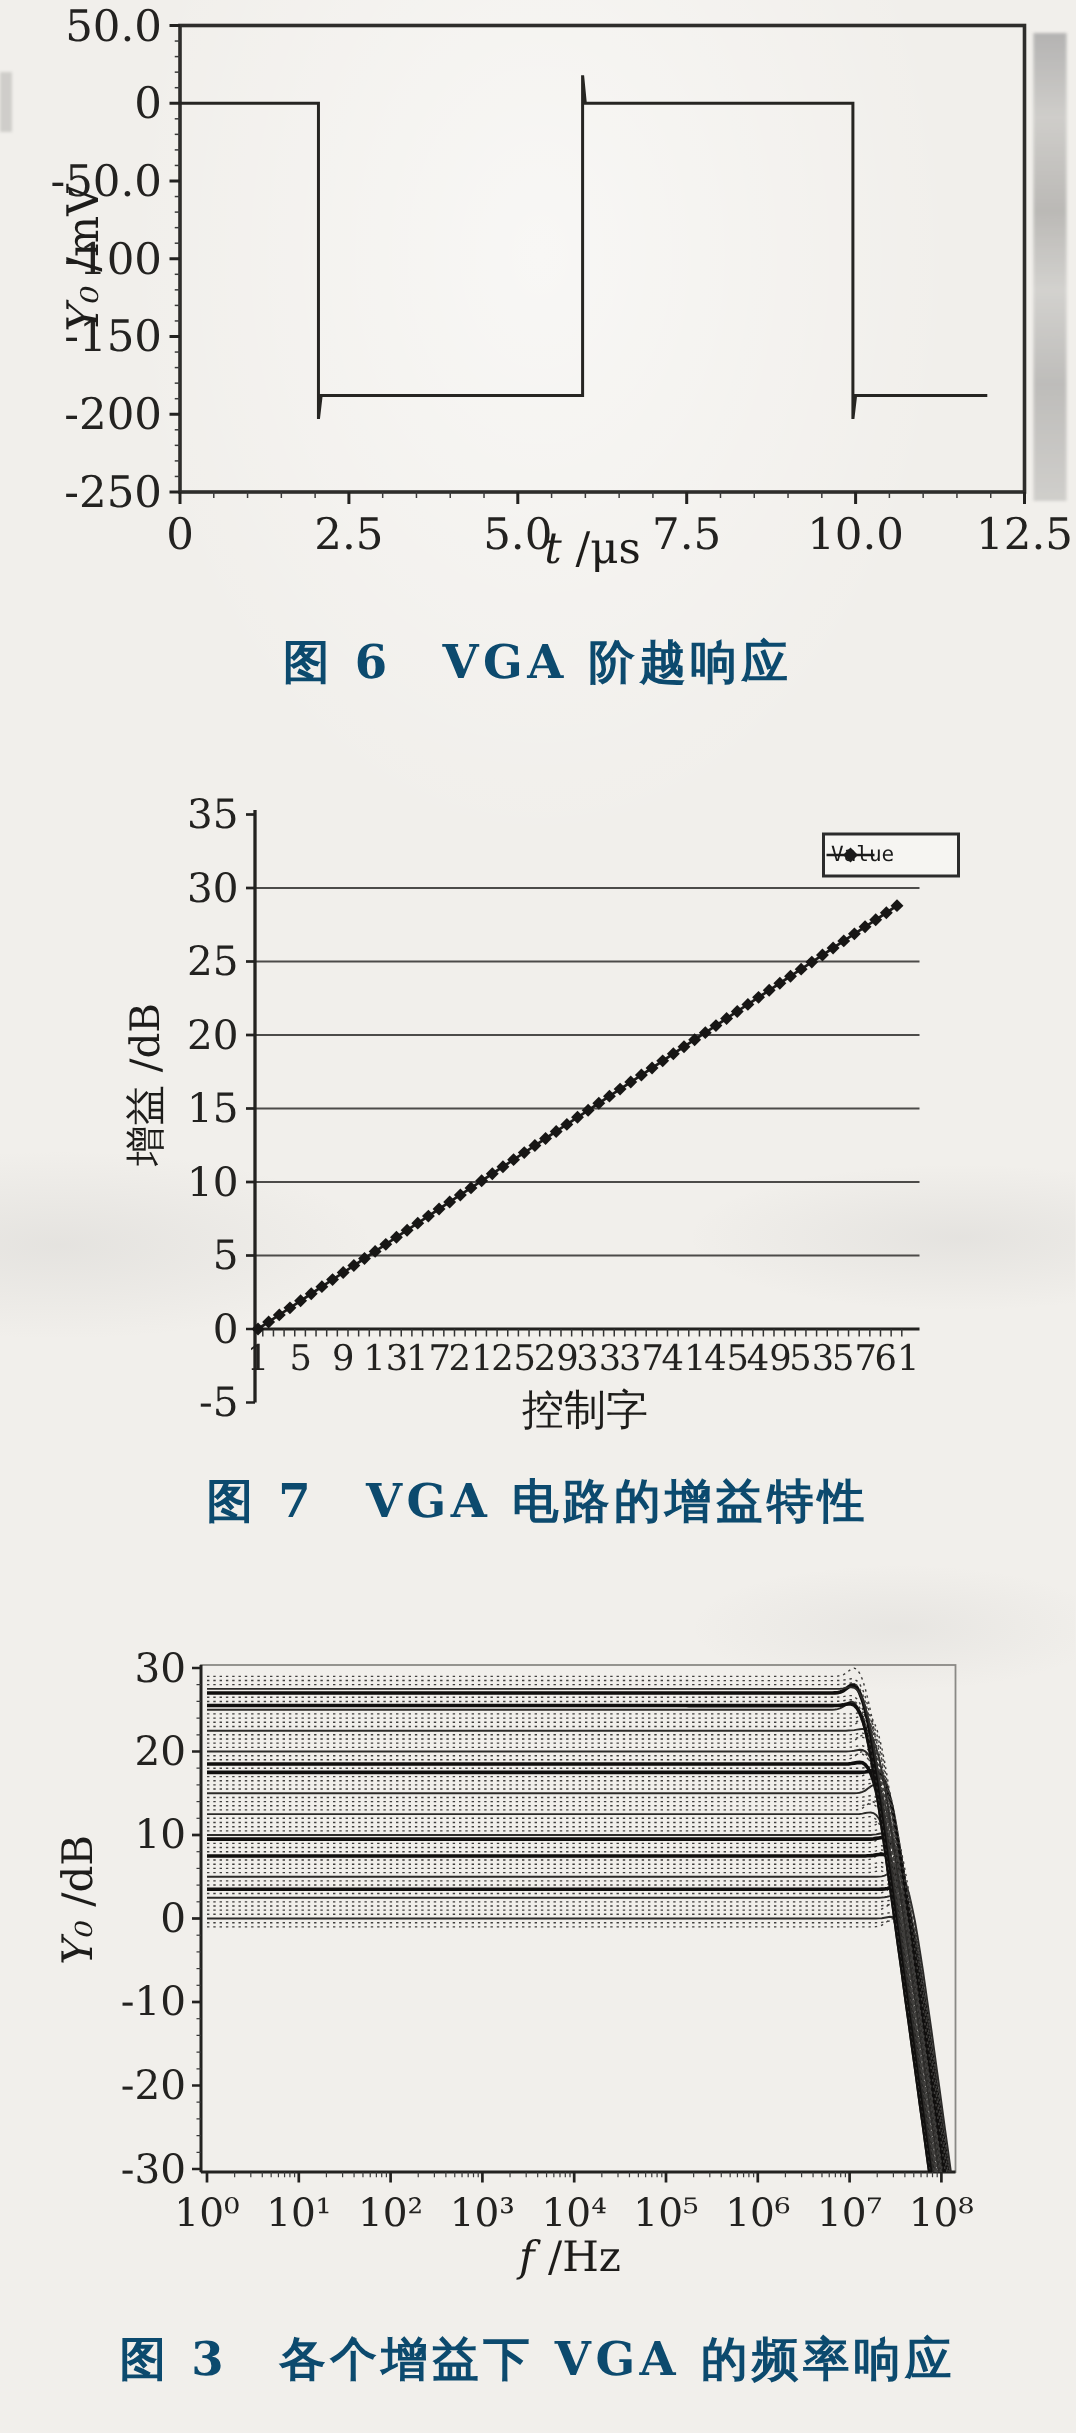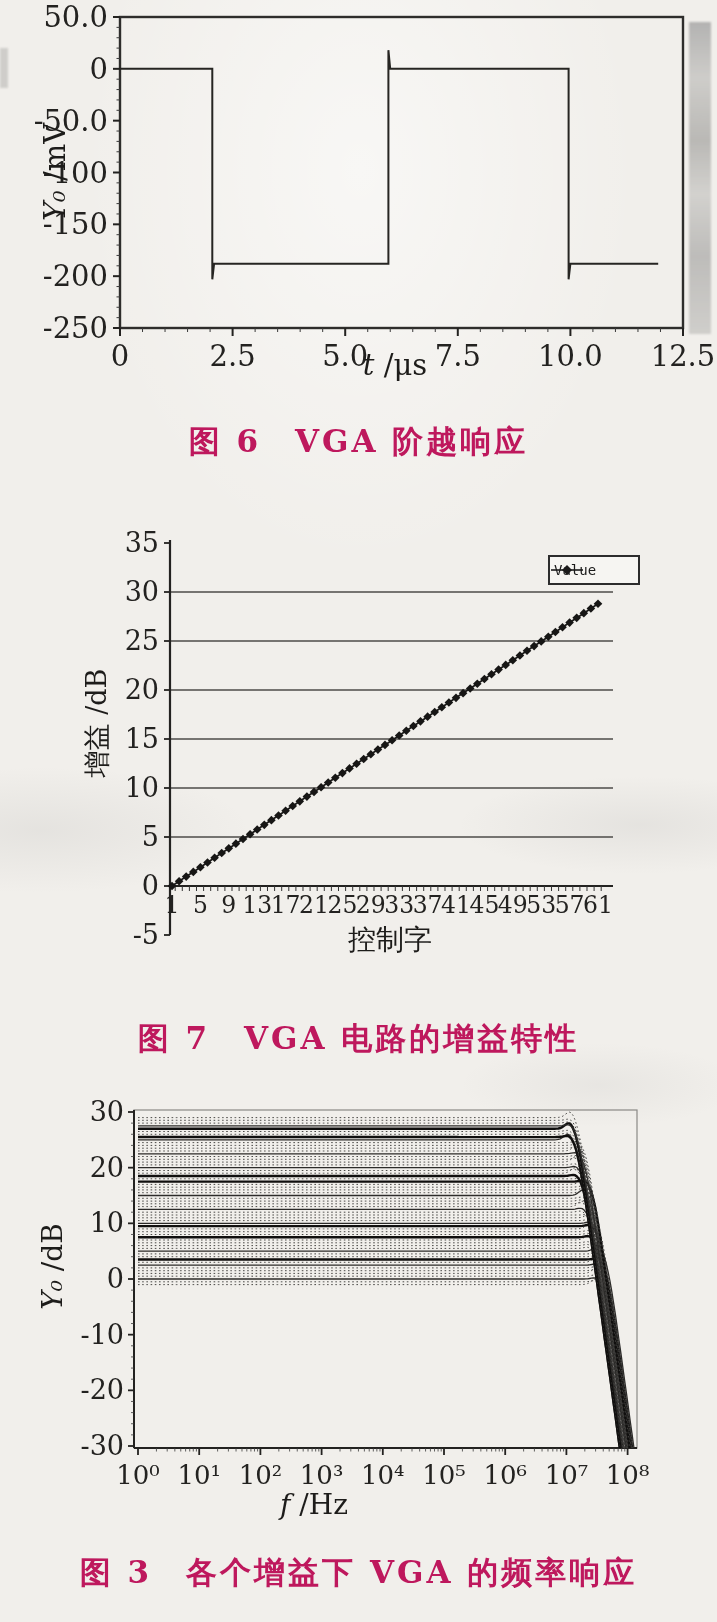--- a/index.html
+++ b/index.html
@@ -15,21 +15,21 @@
       radial-gradient(ellipse 200px 60px at 600px 1085px, rgba(120,120,120,0.08), rgba(0,0,0,0) 70%),
       radial-gradient(ellipse 350px 500px at 360px 170px, rgba(255,255,255,0.5), rgba(0,0,0,0) 80%);
   }
   .scan-stripe{position:absolute;left:689px;top:22px;width:22px;height:312px;
     background:linear-gradient(180deg,#9f9f9f 0%,#c3c2bf 18%,#a8a7a4 38%,#c9c8c5 55%,#adacaa 75%,#c5c4c1 100%);
     opacity:.75;filter:blur(1px);}
   .edge-mark{position:absolute;left:0px;top:48px;width:8px;height:40px;background:#b9b8b5;opacity:.6;filter:blur(1px);}
   svg{position:absolute;left:0;}
   .caption{
     position:absolute;left:0;width:717px;text-align:center;
-    font-weight:bold;font-size:31px;color:#be185d;letter-spacing:3px;
+    font-weight:bold;font-size:31px;color:#0c4a6e;letter-spacing:3px;
     font-family:"DejaVu Serif","Liberation Serif",serif;
   }
   .axis-label{position:absolute;color:#1d1c1a;font-size:29px;white-space:nowrap;}
   .rot{transform:rotate(-90deg);transform-origin:center center;}
   .ital{font-style:italic;}
   .legend-box{
     position:absolute;left:548px;top:555px;width:92px;height:30px;
     border:2px solid #2c2c2c;background:#f6f5f2;display:flex;align-items:center;
     padding:0 4px;box-sizing:border-box;gap:3px;
     font-family:"DejaVu Sans Mono","Liberation Mono",monospace;
@@ -302,21 +302,21 @@
   </svg>
 <div class="axis-label rot" style="left:-3px;top:705px;width:200px;text-align:center;font-size:27px;"><span>增益 /dB</span></div>
 <div class="axis-label" style="left:290px;top:921px;width:200px;text-align:center;font-size:28px;"><span>控制字</span></div>
 <div class="legend-box">
   <svg width="34" height="12" viewBox="0 0 34 12">
     <line x1="1" y1="6" x2="33" y2="6" stroke="#1b1b1b" stroke-width="1.6"></line>
     <path d="M17,1 L22,6 L17,11 L12,6 Z" fill="#1b1b1b"></path>
   </svg>
   <span>Value</span>
 </div>
-<div class="caption" style="top:1018px;">图 7　VGA 电路的增益特性</div>
+<div class="caption" style="top:980px;">图 7　VGA 电路的增益特性</div>
 
 <svg id="svg8" style="top:1050px" width="717" height="475" viewBox="0 0 717 475">
     <defs>
       <clipPath id="f8clip">
         <rect x="135" y="61" width="501" height="337"></rect>
       </clipPath>
     </defs>
     <g>
       <rect x="134" y="60" width="503" height="338" fill="none" stroke="#8a8985" stroke-width="1.2"></rect>
       <line x1="134" y1="60" x2="134" y2="398" stroke="#232220" stroke-width="2"></line>
@@ -502,16 +502,16 @@
       <path d="M138.0,78.7 L139.8,78.7 L141.7,78.7 L143.5,78.7 L145.3,78.7 L147.2,78.7 L149.0,78.7 L150.9,78.7 L152.7,78.7 L154.5,78.7 L156.4,78.7 L158.2,78.7 L160.0,78.7 L161.9,78.7 L163.7,78.7 L165.5,78.7 L167.4,78.7 L169.2,78.7 L171.0,78.7 L172.9,78.7 L174.7,78.7 L176.6,78.7 L178.4,78.7 L180.2,78.7 L182.1,78.7 L183.9,78.7 L185.7,78.7 L187.6,78.7 L189.4,78.7 L191.2,78.7 L193.1,78.7 L194.9,78.7 L196.8,78.7 L198.6,78.7 L200.4,78.7 L202.3,78.7 L204.1,78.7 L205.9,78.7 L207.8,78.7 L209.6,78.7 L211.4,78.7 L213.3,78.7 L215.1,78.7 L216.9,78.7 L218.8,78.7 L220.6,78.7 L222.5,78.7 L224.3,78.7 L226.1,78.7 L228.0,78.7 L229.8,78.7 L231.6,78.7 L233.5,78.7 L235.3,78.7 L237.1,78.7 L239.0,78.7 L240.8,78.7 L242.7,78.7 L244.5,78.7 L246.3,78.7 L248.2,78.7 L250.0,78.7 L251.8,78.7 L253.7,78.7 L255.5,78.7 L257.3,78.7 L259.2,78.7 L261.0,78.7 L262.8,78.7 L264.7,78.7 L266.5,78.7 L268.4,78.7 L270.2,78.7 L272.0,78.7 L273.9,78.7 L275.7,78.7 L277.5,78.7 L279.4,78.7 L281.2,78.7 L283.0,78.7 L284.9,78.7 L286.7,78.7 L288.6,78.7 L290.4,78.7 L292.2,78.7 L294.1,78.7 L295.9,78.7 L297.7,78.7 L299.6,78.7 L301.4,78.7 L303.2,78.7 L305.1,78.7 L306.9,78.7 L308.7,78.7 L310.6,78.7 L312.4,78.7 L314.3,78.7 L316.1,78.7 L317.9,78.7 L319.8,78.7 L321.6,78.7 L323.4,78.7 L325.3,78.7 L327.1,78.7 L328.9,78.7 L330.8,78.7 L332.6,78.7 L334.5,78.7 L336.3,78.7 L338.1,78.7 L340.0,78.7 L341.8,78.7 L343.6,78.7 L345.5,78.7 L347.3,78.7 L349.1,78.7 L351.0,78.7 L352.8,78.7 L354.6,78.7 L356.5,78.7 L358.3,78.7 L360.2,78.7 L362.0,78.7 L363.8,78.7 L365.7,78.7 L367.5,78.7 L369.3,78.7 L371.2,78.7 L373.0,78.7 L374.8,78.7 L376.7,78.7 L378.5,78.7 L380.4,78.7 L382.2,78.7 L384.0,78.7 L385.9,78.7 L387.7,78.7 L389.5,78.7 L391.4,78.7 L393.2,78.7 L395.0,78.7 L396.9,78.7 L398.7,78.7 L400.5,78.7 L402.4,78.7 L404.2,78.7 L406.1,78.7 L407.9,78.7 L409.7,78.7 L411.6,78.7 L413.4,78.7 L415.2,78.7 L417.1,78.7 L418.9,78.7 L420.7,78.7 L422.6,78.7 L424.4,78.7 L426.3,78.7 L428.1,78.7 L429.9,78.7 L431.8,78.7 L433.6,78.7 L435.4,78.7 L437.3,78.7 L439.1,78.7 L440.9,78.7 L442.8,78.7 L444.6,78.7 L446.4,78.7 L448.3,78.7 L450.1,78.7 L452.0,78.7 L453.8,78.7 L455.6,78.7 L457.5,78.7 L459.3,78.7 L461.1,78.7 L463.0,78.7 L464.8,78.7 L466.6,78.7 L468.5,78.7 L470.3,78.7 L472.2,78.7 L474.0,78.7 L475.8,78.7 L477.7,78.7 L479.5,78.7 L481.3,78.7 L483.2,78.7 L485.0,78.7 L486.8,78.7 L488.7,78.7 L490.5,78.7 L492.3,78.7 L494.2,78.7 L496.0,78.7 L497.9,78.7 L499.7,78.7 L501.5,78.7 L503.4,78.7 L505.2,78.7 L507.0,78.7 L508.9,78.7 L510.7,78.7 L512.5,78.7 L514.4,78.7 L516.2,78.7 L518.1,78.7 L519.9,78.7 L521.7,78.7 L523.6,78.7 L525.4,78.7 L527.2,78.7 L529.1,78.7 L530.9,78.7 L532.7,78.7 L534.6,78.7 L536.4,78.7 L538.2,78.7 L540.1,78.7 L541.9,78.7 L543.8,78.7 L545.6,78.7 L547.4,78.7 L549.3,78.7 L551.1,78.7 L552.9,78.7 L554.8,78.7 L556.6,78.6 L558.4,78.5 L560.3,78.0 L562.1,77.2 L564.0,75.9 L565.8,74.5 L567.6,73.4 L569.5,73.4 L571.3,75.0 L573.1,78.5 L575.0,83.5 L576.8,89.9 L578.6,97.7 L580.5,106.7 L582.3,117.0 L584.1,128.3 L586.0,140.3 L587.8,152.9 L589.7,165.8 L591.5,178.8 L593.3,192.0 L595.2,205.3 L597.0,218.6 L598.8,231.9 L600.7,245.3 L602.5,258.6 L604.3,272.0 L606.2,285.3 L608.0,298.7 L609.9,312.1 L611.7,325.4 L613.5,338.8 L615.4,352.1 L617.2,365.5 L619.0,378.9 L620.9,392.2 L622.7,405.6 L624.5,418.9" fill="none" stroke="#100f0e" stroke-width="2.4"></path>
       <path d="M138.0,75.9 L139.8,75.9 L141.7,75.9 L143.5,75.9 L145.3,75.9 L147.2,75.9 L149.0,75.9 L150.9,75.9 L152.7,75.9 L154.5,75.9 L156.4,75.9 L158.2,75.9 L160.0,75.9 L161.9,75.9 L163.7,75.9 L165.5,75.9 L167.4,75.9 L169.2,75.9 L171.0,75.9 L172.9,75.9 L174.7,75.9 L176.6,75.9 L178.4,75.9 L180.2,75.9 L182.1,75.9 L183.9,75.9 L185.7,75.9 L187.6,75.9 L189.4,75.9 L191.2,75.9 L193.1,75.9 L194.9,75.9 L196.8,75.9 L198.6,75.9 L200.4,75.9 L202.3,75.9 L204.1,75.9 L205.9,75.9 L207.8,75.9 L209.6,75.9 L211.4,75.9 L213.3,75.9 L215.1,75.9 L216.9,75.9 L218.8,75.9 L220.6,75.9 L222.5,75.9 L224.3,75.9 L226.1,75.9 L228.0,75.9 L229.8,75.9 L231.6,75.9 L233.5,75.9 L235.3,75.9 L237.1,75.9 L239.0,75.9 L240.8,75.9 L242.7,75.9 L244.5,75.9 L246.3,75.9 L248.2,75.9 L250.0,75.9 L251.8,75.9 L253.7,75.9 L255.5,75.9 L257.3,75.9 L259.2,75.9 L261.0,75.9 L262.8,75.9 L264.7,75.9 L266.5,75.9 L268.4,75.9 L270.2,75.9 L272.0,75.9 L273.9,75.9 L275.7,75.9 L277.5,75.9 L279.4,75.9 L281.2,75.9 L283.0,75.9 L284.9,75.9 L286.7,75.9 L288.6,75.9 L290.4,75.9 L292.2,75.9 L294.1,75.9 L295.9,75.9 L297.7,75.9 L299.6,75.9 L301.4,75.9 L303.2,75.9 L305.1,75.9 L306.9,75.9 L308.7,75.9 L310.6,75.9 L312.4,75.9 L314.3,75.9 L316.1,75.9 L317.9,75.9 L319.8,75.9 L321.6,75.9 L323.4,75.9 L325.3,75.9 L327.1,75.9 L328.9,75.9 L330.8,75.9 L332.6,75.9 L334.5,75.9 L336.3,75.9 L338.1,75.9 L340.0,75.9 L341.8,75.9 L343.6,75.9 L345.5,75.9 L347.3,75.9 L349.1,75.9 L351.0,75.9 L352.8,75.9 L354.6,75.9 L356.5,75.9 L358.3,75.9 L360.2,75.9 L362.0,75.9 L363.8,75.9 L365.7,75.9 L367.5,75.9 L369.3,75.9 L371.2,75.9 L373.0,75.9 L374.8,75.9 L376.7,75.9 L378.5,75.9 L380.4,75.9 L382.2,75.9 L384.0,75.9 L385.9,75.9 L387.7,75.9 L389.5,75.9 L391.4,75.9 L393.2,75.9 L395.0,75.9 L396.9,75.9 L398.7,75.9 L400.5,75.9 L402.4,75.9 L404.2,75.9 L406.1,75.9 L407.9,75.9 L409.7,75.9 L411.6,75.9 L413.4,75.9 L415.2,75.9 L417.1,75.9 L418.9,75.9 L420.7,75.9 L422.6,75.9 L424.4,75.9 L426.3,75.9 L428.1,75.9 L429.9,75.9 L431.8,75.9 L433.6,75.9 L435.4,75.9 L437.3,75.9 L439.1,75.9 L440.9,75.9 L442.8,75.9 L444.6,75.9 L446.4,75.9 L448.3,75.9 L450.1,75.9 L452.0,75.9 L453.8,75.9 L455.6,75.9 L457.5,75.9 L459.3,75.9 L461.1,75.9 L463.0,75.9 L464.8,75.9 L466.6,75.9 L468.5,75.9 L470.3,75.9 L472.2,75.9 L474.0,75.9 L475.8,75.9 L477.7,75.9 L479.5,75.9 L481.3,75.9 L483.2,75.9 L485.0,75.9 L486.8,75.9 L488.7,75.9 L490.5,75.9 L492.3,75.9 L494.2,75.9 L496.0,75.9 L497.9,75.9 L499.7,75.9 L501.5,75.9 L503.4,75.9 L505.2,75.9 L507.0,75.9 L508.9,75.9 L510.7,75.9 L512.5,75.9 L514.4,75.9 L516.2,75.9 L518.1,75.9 L519.9,75.9 L521.7,75.9 L523.6,75.9 L525.4,75.9 L527.2,75.9 L529.1,75.9 L530.9,75.9 L532.7,75.9 L534.6,75.9 L536.4,75.9 L538.2,75.9 L540.1,75.9 L541.9,75.9 L543.8,75.9 L545.6,75.9 L547.4,75.9 L549.3,75.9 L551.1,75.9 L552.9,75.9 L554.8,75.9 L556.6,75.9 L558.4,75.9 L560.3,75.8 L562.1,75.6 L564.0,75.2 L565.8,74.9 L567.6,74.8 L569.5,75.2 L571.3,76.5 L573.1,79.0 L575.0,82.7 L576.8,87.9 L578.6,94.7 L580.5,103.2 L582.3,113.1 L584.1,124.2 L586.0,136.1 L587.8,148.6 L589.7,161.5 L591.5,174.5 L593.3,187.7 L595.2,201.0 L597.0,214.3 L598.8,227.6 L600.7,240.9 L602.5,254.3 L604.3,267.6 L606.2,281.0 L608.0,294.4 L609.9,307.7 L611.7,321.1 L613.5,334.4 L615.4,347.8 L617.2,361.2 L619.0,374.5 L620.9,387.9 L622.7,401.2 L624.5,414.6" fill="none" stroke="#2c2b29" stroke-width="1.3"></path>
       <path d="M138.0,73.1 L139.8,73.1 L141.7,73.1 L143.5,73.1 L145.3,73.1 L147.2,73.1 L149.0,73.1 L150.9,73.1 L152.7,73.1 L154.5,73.1 L156.4,73.1 L158.2,73.1 L160.0,73.1 L161.9,73.1 L163.7,73.1 L165.5,73.1 L167.4,73.1 L169.2,73.1 L171.0,73.1 L172.9,73.1 L174.7,73.1 L176.6,73.1 L178.4,73.1 L180.2,73.1 L182.1,73.1 L183.9,73.1 L185.7,73.1 L187.6,73.1 L189.4,73.1 L191.2,73.1 L193.1,73.1 L194.9,73.1 L196.8,73.1 L198.6,73.1 L200.4,73.1 L202.3,73.1 L204.1,73.1 L205.9,73.1 L207.8,73.1 L209.6,73.1 L211.4,73.1 L213.3,73.1 L215.1,73.1 L216.9,73.1 L218.8,73.1 L220.6,73.1 L222.5,73.1 L224.3,73.1 L226.1,73.1 L228.0,73.1 L229.8,73.1 L231.6,73.1 L233.5,73.1 L235.3,73.1 L237.1,73.1 L239.0,73.1 L240.8,73.1 L242.7,73.1 L244.5,73.1 L246.3,73.1 L248.2,73.1 L250.0,73.1 L251.8,73.1 L253.7,73.1 L255.5,73.1 L257.3,73.1 L259.2,73.1 L261.0,73.1 L262.8,73.1 L264.7,73.1 L266.5,73.1 L268.4,73.1 L270.2,73.1 L272.0,73.1 L273.9,73.1 L275.7,73.1 L277.5,73.1 L279.4,73.1 L281.2,73.1 L283.0,73.1 L284.9,73.1 L286.7,73.1 L288.6,73.1 L290.4,73.1 L292.2,73.1 L294.1,73.1 L295.9,73.1 L297.7,73.1 L299.6,73.1 L301.4,73.1 L303.2,73.1 L305.1,73.1 L306.9,73.1 L308.7,73.1 L310.6,73.1 L312.4,73.1 L314.3,73.1 L316.1,73.1 L317.9,73.1 L319.8,73.1 L321.6,73.1 L323.4,73.1 L325.3,73.1 L327.1,73.1 L328.9,73.1 L330.8,73.1 L332.6,73.1 L334.5,73.1 L336.3,73.1 L338.1,73.1 L340.0,73.1 L341.8,73.1 L343.6,73.1 L345.5,73.1 L347.3,73.1 L349.1,73.1 L351.0,73.1 L352.8,73.1 L354.6,73.1 L356.5,73.1 L358.3,73.1 L360.2,73.1 L362.0,73.1 L363.8,73.1 L365.7,73.1 L367.5,73.1 L369.3,73.1 L371.2,73.1 L373.0,73.1 L374.8,73.1 L376.7,73.1 L378.5,73.1 L380.4,73.1 L382.2,73.1 L384.0,73.1 L385.9,73.1 L387.7,73.1 L389.5,73.1 L391.4,73.1 L393.2,73.1 L395.0,73.1 L396.9,73.1 L398.7,73.1 L400.5,73.1 L402.4,73.1 L404.2,73.1 L406.1,73.1 L407.9,73.1 L409.7,73.1 L411.6,73.1 L413.4,73.1 L415.2,73.1 L417.1,73.1 L418.9,73.1 L420.7,73.1 L422.6,73.1 L424.4,73.1 L426.3,73.1 L428.1,73.1 L429.9,73.1 L431.8,73.1 L433.6,73.1 L435.4,73.1 L437.3,73.1 L439.1,73.1 L440.9,73.1 L442.8,73.1 L444.6,73.1 L446.4,73.1 L448.3,73.1 L450.1,73.1 L452.0,73.1 L453.8,73.1 L455.6,73.1 L457.5,73.1 L459.3,73.1 L461.1,73.1 L463.0,73.1 L464.8,73.1 L466.6,73.1 L468.5,73.1 L470.3,73.1 L472.2,73.1 L474.0,73.1 L475.8,73.1 L477.7,73.1 L479.5,73.1 L481.3,73.1 L483.2,73.1 L485.0,73.1 L486.8,73.1 L488.7,73.1 L490.5,73.1 L492.3,73.1 L494.2,73.1 L496.0,73.1 L497.9,73.1 L499.7,73.1 L501.5,73.1 L503.4,73.1 L505.2,73.1 L507.0,73.1 L508.9,73.1 L510.7,73.1 L512.5,73.1 L514.4,73.1 L516.2,73.1 L518.1,73.1 L519.9,73.1 L521.7,73.1 L523.6,73.1 L525.4,73.1 L527.2,73.1 L529.1,73.1 L530.9,73.1 L532.7,73.1 L534.6,73.1 L536.4,73.1 L538.2,73.1 L540.1,73.1 L541.9,73.1 L543.8,73.1 L545.6,73.1 L547.4,73.1 L549.3,73.1 L551.1,73.1 L552.9,73.1 L554.8,73.1 L556.6,73.1 L558.4,73.1 L560.3,73.0 L562.1,72.8 L564.0,72.5 L565.8,72.2 L567.6,72.0 L569.5,72.3 L571.3,73.5 L573.1,75.8 L575.0,79.4 L576.8,84.4 L578.6,91.0 L580.5,99.3 L582.3,109.1 L584.1,120.1 L586.0,131.9 L587.8,144.4 L589.7,157.2 L591.5,170.2 L593.3,183.4 L595.2,196.6 L597.0,209.9 L598.8,223.3 L600.7,236.6 L602.5,249.9 L604.3,263.3 L606.2,276.7 L608.0,290.0 L609.9,303.4 L611.7,316.7 L613.5,330.1 L615.4,343.5 L617.2,356.8 L619.0,370.2 L620.9,383.5 L622.7,396.9 L624.5,410.3 L626.4,423.6" fill="none" stroke="#403f3d" stroke-width="0.95" stroke-dasharray="1.6,2.6"></path>
       <path d="M138.0,70.3 L139.8,70.3 L141.7,70.3 L143.5,70.3 L145.3,70.3 L147.2,70.3 L149.0,70.3 L150.9,70.3 L152.7,70.3 L154.5,70.3 L156.4,70.3 L158.2,70.3 L160.0,70.3 L161.9,70.3 L163.7,70.3 L165.5,70.3 L167.4,70.3 L169.2,70.3 L171.0,70.3 L172.9,70.3 L174.7,70.3 L176.6,70.3 L178.4,70.3 L180.2,70.3 L182.1,70.3 L183.9,70.3 L185.7,70.3 L187.6,70.3 L189.4,70.3 L191.2,70.3 L193.1,70.3 L194.9,70.3 L196.8,70.3 L198.6,70.3 L200.4,70.3 L202.3,70.3 L204.1,70.3 L205.9,70.3 L207.8,70.3 L209.6,70.3 L211.4,70.3 L213.3,70.3 L215.1,70.3 L216.9,70.3 L218.8,70.3 L220.6,70.3 L222.5,70.3 L224.3,70.3 L226.1,70.3 L228.0,70.3 L229.8,70.3 L231.6,70.3 L233.5,70.3 L235.3,70.3 L237.1,70.3 L239.0,70.3 L240.8,70.3 L242.7,70.3 L244.5,70.3 L246.3,70.3 L248.2,70.3 L250.0,70.3 L251.8,70.3 L253.7,70.3 L255.5,70.3 L257.3,70.3 L259.2,70.3 L261.0,70.3 L262.8,70.3 L264.7,70.3 L266.5,70.3 L268.4,70.3 L270.2,70.3 L272.0,70.3 L273.9,70.3 L275.7,70.3 L277.5,70.3 L279.4,70.3 L281.2,70.3 L283.0,70.3 L284.9,70.3 L286.7,70.3 L288.6,70.3 L290.4,70.3 L292.2,70.3 L294.1,70.3 L295.9,70.3 L297.7,70.3 L299.6,70.3 L301.4,70.3 L303.2,70.3 L305.1,70.3 L306.9,70.3 L308.7,70.3 L310.6,70.3 L312.4,70.3 L314.3,70.3 L316.1,70.3 L317.9,70.3 L319.8,70.3 L321.6,70.3 L323.4,70.3 L325.3,70.3 L327.1,70.3 L328.9,70.3 L330.8,70.3 L332.6,70.3 L334.5,70.3 L336.3,70.3 L338.1,70.3 L340.0,70.3 L341.8,70.3 L343.6,70.3 L345.5,70.3 L347.3,70.3 L349.1,70.3 L351.0,70.3 L352.8,70.3 L354.6,70.3 L356.5,70.3 L358.3,70.3 L360.2,70.3 L362.0,70.3 L363.8,70.3 L365.7,70.3 L367.5,70.3 L369.3,70.3 L371.2,70.3 L373.0,70.3 L374.8,70.3 L376.7,70.3 L378.5,70.3 L380.4,70.3 L382.2,70.3 L384.0,70.3 L385.9,70.3 L387.7,70.3 L389.5,70.3 L391.4,70.3 L393.2,70.3 L395.0,70.3 L396.9,70.3 L398.7,70.3 L400.5,70.3 L402.4,70.3 L404.2,70.3 L406.1,70.3 L407.9,70.3 L409.7,70.3 L411.6,70.3 L413.4,70.3 L415.2,70.3 L417.1,70.3 L418.9,70.3 L420.7,70.3 L422.6,70.3 L424.4,70.3 L426.3,70.3 L428.1,70.3 L429.9,70.3 L431.8,70.3 L433.6,70.3 L435.4,70.3 L437.3,70.3 L439.1,70.3 L440.9,70.3 L442.8,70.3 L444.6,70.3 L446.4,70.3 L448.3,70.3 L450.1,70.3 L452.0,70.3 L453.8,70.3 L455.6,70.3 L457.5,70.3 L459.3,70.3 L461.1,70.4 L463.0,70.4 L464.8,70.4 L466.6,70.4 L468.5,70.4 L470.3,70.4 L472.2,70.4 L474.0,70.4 L475.8,70.4 L477.7,70.4 L479.5,70.4 L481.3,70.4 L483.2,70.4 L485.0,70.4 L486.8,70.4 L488.7,70.4 L490.5,70.4 L492.3,70.4 L494.2,70.4 L496.0,70.4 L497.9,70.4 L499.7,70.4 L501.5,70.4 L503.4,70.4 L505.2,70.4 L507.0,70.4 L508.9,70.4 L510.7,70.4 L512.5,70.4 L514.4,70.4 L516.2,70.4 L518.1,70.4 L519.9,70.4 L521.7,70.4 L523.6,70.4 L525.4,70.4 L527.2,70.4 L529.1,70.4 L530.9,70.4 L532.7,70.4 L534.6,70.4 L536.4,70.4 L538.2,70.4 L540.1,70.4 L541.9,70.4 L543.8,70.4 L545.6,70.4 L547.4,70.4 L549.3,70.4 L551.1,70.4 L552.9,70.4 L554.8,70.4 L556.6,70.4 L558.4,70.3 L560.3,70.3 L562.1,70.1 L564.0,69.8 L565.8,69.4 L567.6,69.2 L569.5,69.5 L571.3,70.6 L573.1,72.7 L575.0,76.1 L576.8,81.0 L578.6,87.4 L580.5,95.5 L582.3,105.1 L584.1,115.9 L586.0,127.7 L587.8,140.1 L589.7,152.9 L591.5,165.9 L593.3,179.1 L595.2,192.3 L597.0,205.6 L598.8,218.9 L600.7,232.3 L602.5,245.6 L604.3,259.0 L606.2,272.3 L608.0,285.7 L609.9,299.0 L611.7,312.4 L613.5,325.7 L615.4,339.1 L617.2,352.5 L619.0,365.8 L620.9,379.2 L622.7,392.5 L624.5,405.9 L626.4,419.3" fill="none" stroke="#403f3d" stroke-width="0.95" stroke-dasharray="1.6,2.6"></path>
       <path d="M138.0,67.6 L139.8,67.6 L141.7,67.6 L143.5,67.6 L145.3,67.6 L147.2,67.6 L149.0,67.6 L150.9,67.6 L152.7,67.6 L154.5,67.6 L156.4,67.6 L158.2,67.6 L160.0,67.6 L161.9,67.6 L163.7,67.6 L165.5,67.6 L167.4,67.6 L169.2,67.6 L171.0,67.6 L172.9,67.6 L174.7,67.6 L176.6,67.6 L178.4,67.6 L180.2,67.6 L182.1,67.6 L183.9,67.6 L185.7,67.6 L187.6,67.6 L189.4,67.6 L191.2,67.6 L193.1,67.6 L194.9,67.6 L196.8,67.6 L198.6,67.6 L200.4,67.6 L202.3,67.6 L204.1,67.6 L205.9,67.6 L207.8,67.6 L209.6,67.6 L211.4,67.6 L213.3,67.6 L215.1,67.6 L216.9,67.6 L218.8,67.6 L220.6,67.6 L222.5,67.6 L224.3,67.6 L226.1,67.6 L228.0,67.6 L229.8,67.6 L231.6,67.6 L233.5,67.6 L235.3,67.6 L237.1,67.6 L239.0,67.6 L240.8,67.6 L242.7,67.6 L244.5,67.6 L246.3,67.6 L248.2,67.6 L250.0,67.6 L251.8,67.6 L253.7,67.6 L255.5,67.6 L257.3,67.6 L259.2,67.6 L261.0,67.6 L262.8,67.6 L264.7,67.6 L266.5,67.6 L268.4,67.6 L270.2,67.6 L272.0,67.6 L273.9,67.6 L275.7,67.6 L277.5,67.6 L279.4,67.6 L281.2,67.6 L283.0,67.6 L284.9,67.6 L286.7,67.6 L288.6,67.6 L290.4,67.6 L292.2,67.6 L294.1,67.6 L295.9,67.6 L297.7,67.6 L299.6,67.6 L301.4,67.6 L303.2,67.6 L305.1,67.6 L306.9,67.6 L308.7,67.6 L310.6,67.6 L312.4,67.6 L314.3,67.6 L316.1,67.6 L317.9,67.6 L319.8,67.6 L321.6,67.6 L323.4,67.6 L325.3,67.6 L327.1,67.6 L328.9,67.6 L330.8,67.6 L332.6,67.6 L334.5,67.6 L336.3,67.6 L338.1,67.6 L340.0,67.6 L341.8,67.6 L343.6,67.6 L345.5,67.6 L347.3,67.6 L349.1,67.6 L351.0,67.6 L352.8,67.6 L354.6,67.6 L356.5,67.6 L358.3,67.6 L360.2,67.6 L362.0,67.6 L363.8,67.6 L365.7,67.6 L367.5,67.6 L369.3,67.6 L371.2,67.6 L373.0,67.6 L374.8,67.6 L376.7,67.6 L378.5,67.6 L380.4,67.6 L382.2,67.6 L384.0,67.6 L385.9,67.6 L387.7,67.6 L389.5,67.6 L391.4,67.6 L393.2,67.6 L395.0,67.6 L396.9,67.6 L398.7,67.6 L400.5,67.6 L402.4,67.6 L404.2,67.6 L406.1,67.6 L407.9,67.6 L409.7,67.6 L411.6,67.6 L413.4,67.6 L415.2,67.6 L417.1,67.6 L418.9,67.6 L420.7,67.6 L422.6,67.6 L424.4,67.6 L426.3,67.6 L428.1,67.6 L429.9,67.6 L431.8,67.6 L433.6,67.6 L435.4,67.6 L437.3,67.6 L439.1,67.6 L440.9,67.6 L442.8,67.6 L444.6,67.6 L446.4,67.6 L448.3,67.6 L450.1,67.6 L452.0,67.6 L453.8,67.6 L455.6,67.6 L457.5,67.6 L459.3,67.6 L461.1,67.6 L463.0,67.6 L464.8,67.6 L466.6,67.6 L468.5,67.6 L470.3,67.6 L472.2,67.6 L474.0,67.6 L475.8,67.6 L477.7,67.6 L479.5,67.6 L481.3,67.6 L483.2,67.6 L485.0,67.6 L486.8,67.6 L488.7,67.6 L490.5,67.6 L492.3,67.6 L494.2,67.6 L496.0,67.6 L497.9,67.6 L499.7,67.6 L501.5,67.6 L503.4,67.6 L505.2,67.6 L507.0,67.6 L508.9,67.6 L510.7,67.6 L512.5,67.6 L514.4,67.6 L516.2,67.6 L518.1,67.6 L519.9,67.6 L521.7,67.6 L523.6,67.6 L525.4,67.6 L527.2,67.6 L529.1,67.6 L530.9,67.6 L532.7,67.6 L534.6,67.6 L536.4,67.6 L538.2,67.6 L540.1,67.6 L541.9,67.6 L543.8,67.6 L545.6,67.6 L547.4,67.6 L549.3,67.6 L551.1,67.6 L552.9,67.6 L554.8,67.6 L556.6,67.5 L558.4,67.4 L560.3,67.1 L562.1,66.5 L564.0,65.4 L565.8,64.0 L567.6,62.7 L569.5,62.1 L571.3,62.9 L573.1,65.5 L575.0,69.8 L576.8,75.6 L578.6,82.8 L580.5,91.2 L582.3,100.9 L584.1,111.8 L586.0,123.5 L587.8,135.8 L589.7,148.6 L591.5,161.6 L593.3,174.7 L595.2,188.0 L597.0,201.3 L598.8,214.6 L600.7,227.9 L602.5,241.3 L604.3,254.6 L606.2,268.0 L608.0,281.3 L609.9,294.7 L611.7,308.0 L613.5,321.4 L615.4,334.8 L617.2,348.1 L619.0,361.5 L620.9,374.8 L622.7,388.2 L624.5,401.6 L626.4,414.9" fill="none" stroke="#403f3d" stroke-width="0.95" stroke-dasharray="1.6,2.6"></path>
     </g>
   </svg>
 <div class="axis-label rot" style="left:-58px;top:1250px;width:220px;text-align:center;font-size:28px;">
   <span class="ital">Y₀</span><span> /dB</span>
 </div>
-<div class="axis-label" style="left:280px;top:1488px;width:200px;font-size:28px;">
+<div class="axis-label" style="left:280px;top:1488px;width:200px;text-align:center;font-size:28px;">
   <span class="ital">f</span><span> /Hz</span>
 </div>
 <div class="caption" style="top:1552px;">图 3　各个增益下 VGA 的频率响应</div>
 
 </body></html>

